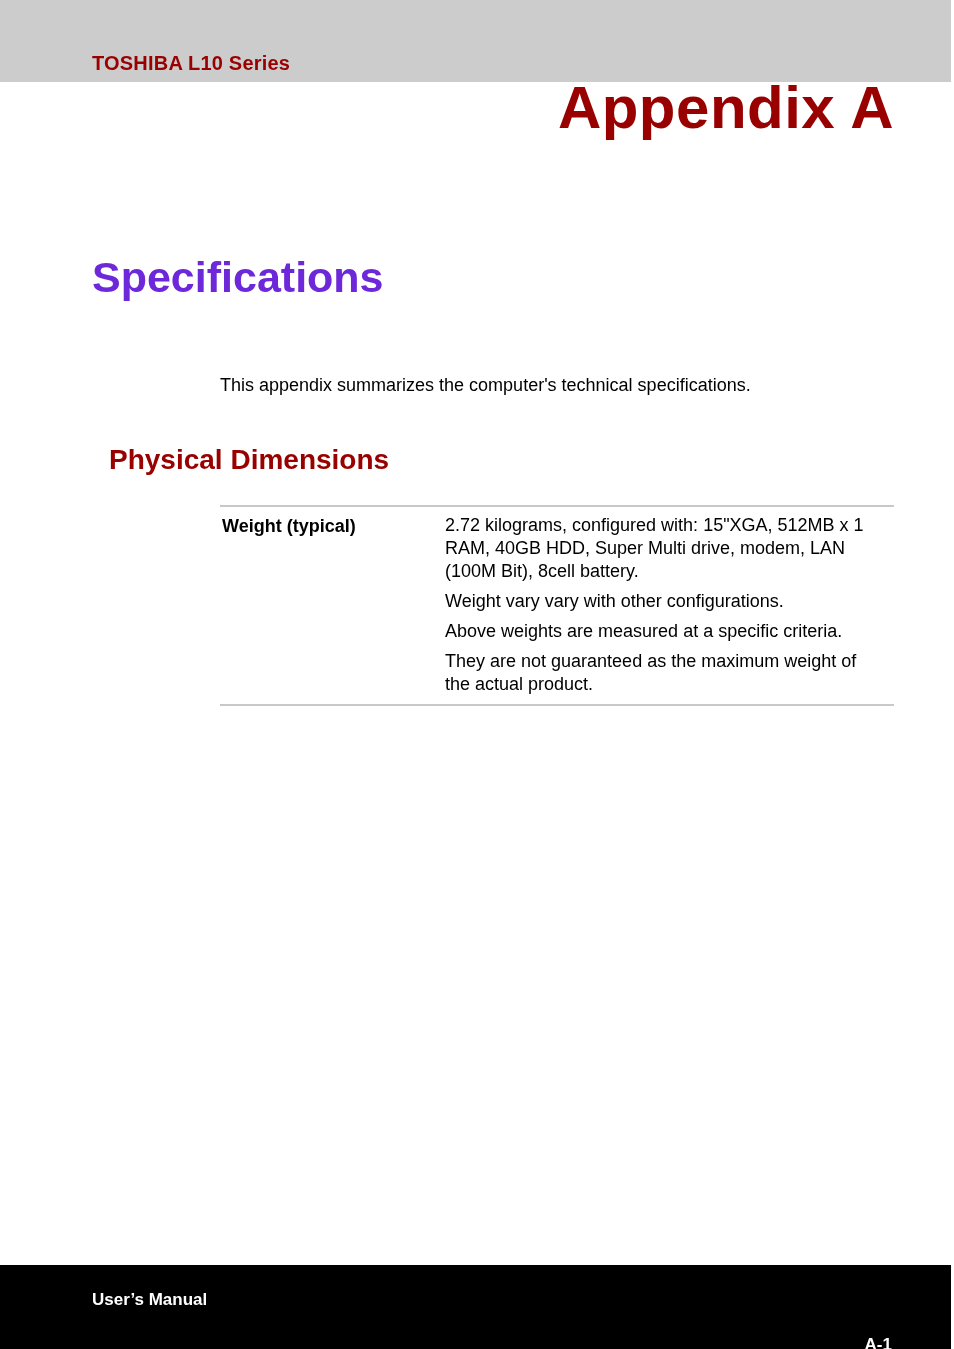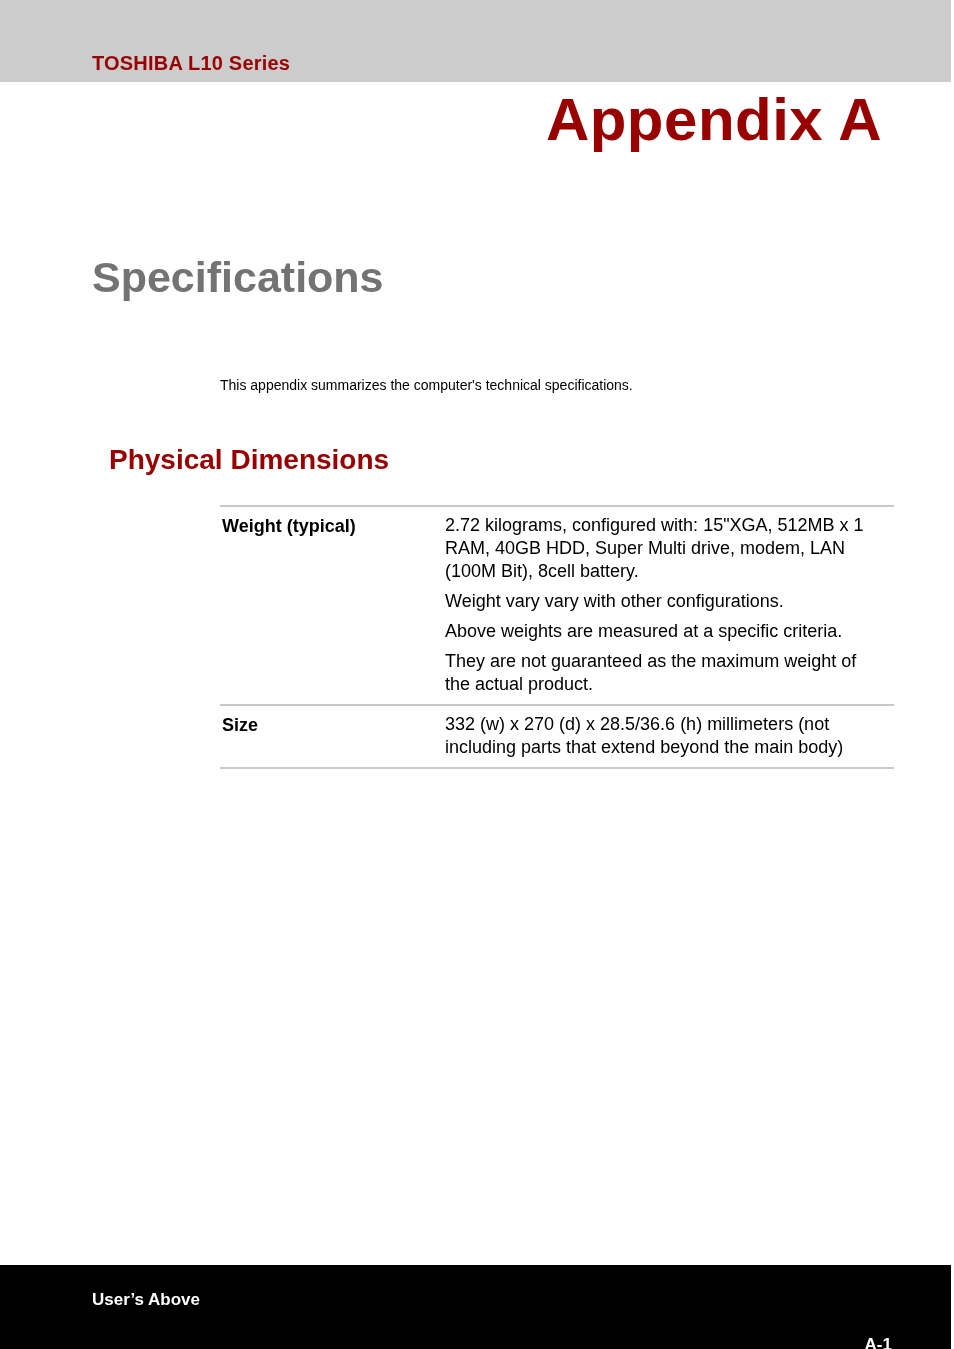--- a/index.html
+++ b/index.html
@@ -4,65 +4,59 @@
   <style>
     html, body { margin: 0; padding: 0; background: #ffffff; }
     body { width: 954px; height: 1349px; position: relative; overflow: hidden;
            font-family: "Liberation Sans", sans-serif; color: #000; }
     .header-bar { position: absolute; left: 0; top: 0; width: 951px; height: 82px; background: #cccccc; }
     .header-title { position: absolute; left: 92px; top: 52px; font-size: 20px; font-weight: bold;
                     color: #990000; letter-spacing: 0.2px; text-align: center; }
     .appendix-title { position: absolute; right: 60px; top: 78px; font-size: 60px; font-weight: bold;
                       color: #990000; letter-spacing: 0.5px; line-height: 1; }
     .chapter-title { position: absolute; left: 92px; top: 256px; font-size: 43px; font-weight: bold;
-                     color: #737373; line-height: 1; }
-    .intro { position: absolute; left: 220px; top: 374px; font-size: 14px; line-height: 22px; }
+                     color: #6d28d9; line-height: 1; }
+    .intro { position: absolute; left: 220px; top: 374px; font-size: 18px; line-height: 22px; }
     .section-title { position: absolute; left: 92px; top: 429px; font-size: 28px; font-weight: bold;
                      color: #990000; line-height: 1; }
     .spec-table { position: absolute; left: 220px; top: 505px; width: 674px; border-collapse: collapse; }
     .spec-row { border-top: 2px solid #c8c8c8; }
     .spec-row:last-child { border-bottom: 2px solid #c8c8c8; }
     .spec-label { width: 223px; vertical-align: top; font-weight: bold; font-size: 18px;
                   padding: 8px 0 2px 2px; line-height: 23px; }
     .spec-value { vertical-align: top; font-size: 18px; line-height: 23px; padding: 7px 10px 8px 0; }
     .spec-value p { margin: 0 0 7px 0; }
     .spec-value p:last-child { margin-bottom: 0; }
     .footer-bar { position: absolute; left: 0; top: 1265px; width: 951px; height: 84px; background: #000000; }
     .footer-left { position: absolute; left: 92px; top: 1290px; font-size: 17px; font-weight: bold; color: #fff; }
     .footer-right { position: absolute; right: 62px; top: 1290px; font-size: 17px; font-weight: bold; color: #fff; margin-top: 45px; }
   </style>
 </head>
 <body>
 
 <div class="header-bar"></div>
 <div class="header-title">TOSHIBA L10 Series</div>
 
-<h1 class="appendix-title" style="margin:12px">Appendix A</h1>
+<h1 class="appendix-title" style="margin:0">Appendix A</h1>
 
 <h2 class="chapter-title" style="margin:0">Specifications</h2>
 
 <div class="intro">This appendix summarizes the computer's technical specifications.</div>
 
 <h3 class="section-title" style="margin:17px">Physical Dimensions</h3>
 
 <table class="spec-table">
   <tbody>
     <tr class="spec-row">
       <td class="spec-label">Weight (typical)</td>
       <td class="spec-value">
         <p>2.72 kilograms, configured with: 15"XGA, 512MB x 1 RAM, 40GB HDD, Super Multi drive, modem, LAN (100M Bit), 8cell battery.</p>
         <p>Weight vary vary with other configurations.</p>
         <p>Above weights are measured at a specific criteria.</p>
         <p>They are not guaranteed as the maximum weight of the actual product.</p>
       </td>
     </tr>
-    <tr class="spec-row">
-      <td class="spec-label">Size</td>
-      <td class="spec-value">
-        <p>332 (w) x 270 (d) x 28.5/36.6 (h) millimeters (not including parts that extend beyond the main body)</p>
-      </td>
-    </tr>
   </tbody>
 </table>
 
 <div class="footer-bar"></div>
-<div class="footer-left">User’s Above</div>
+<div class="footer-left">User’s Manual</div>
 <div class="footer-right">A-1</div>
 
 </body></html>

